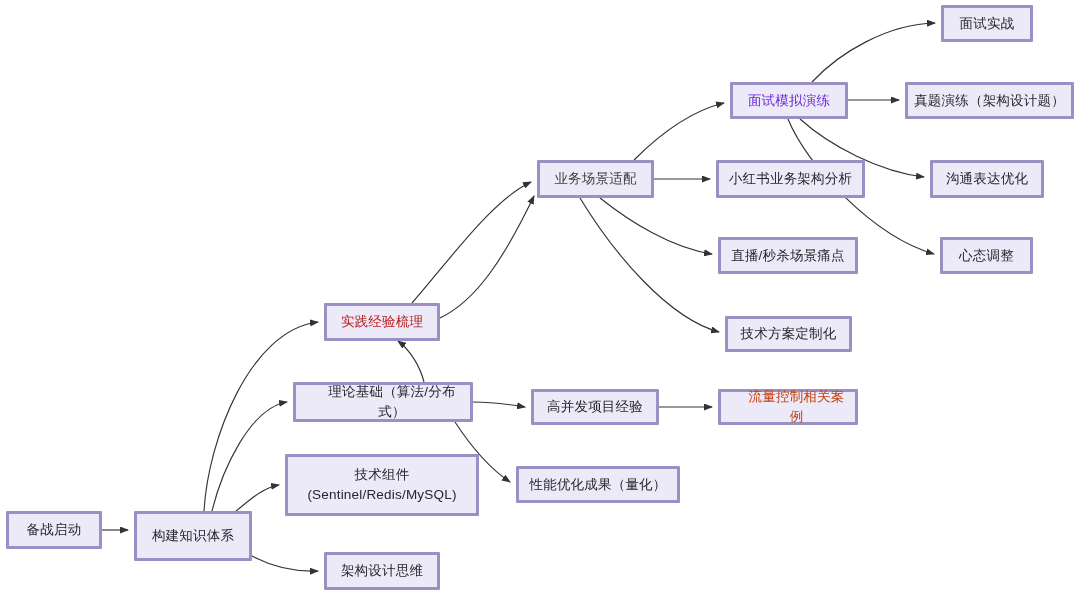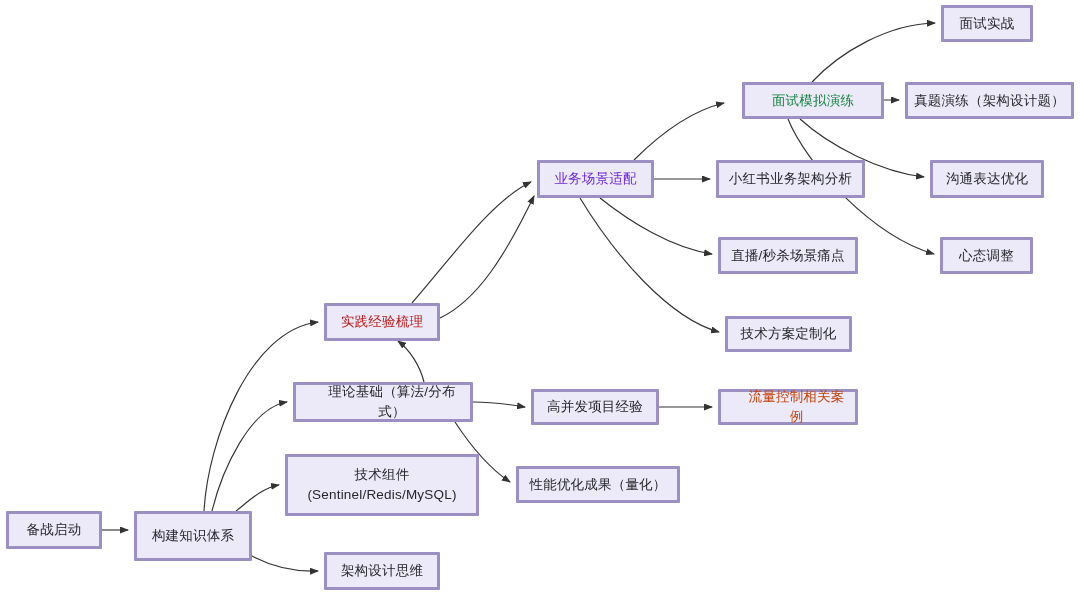--- a/index.html
+++ b/index.html
@@ -82,24 +82,24 @@
       </g>
   </svg>
   <div id="nodes-group">
       <div class="node" style="left: 6px; top: 511px; width: 96px; height: 38px; background: rgb(236, 234, 248); border-color: rgb(156, 143, 196); color: rgb(37, 38, 43);">备战启动</div>
       <div class="node" style="left: 134px; top: 511px; width: 118px; height: 50px; background: rgb(236, 234, 248); border-color: rgb(156, 143, 196); color: rgb(37, 38, 43);">构建知识体系</div>
       <div class="node" style="left: 324px; top: 303px; width: 116px; height: 38px; background: rgb(236, 234, 248); border-color: rgb(156, 143, 196); color: #b91c1c;">实践经验梳理</div>
       <div class="node" style="left: 293px; top: 382px; width: 180px; height: 40px; background: rgb(236, 234, 248); border-color: rgb(156, 143, 196); color: rgb(37, 38, 43); padding-left: 22px;">理论基础（算法/分布式）</div>
       <div class="node" style="left: 285px; top: 454px; width: 194px; height: 62px; background: rgb(236, 234, 248); border-color: rgb(156, 143, 196); color: rgb(37, 38, 43);">技术组件
 (Sentinel/Redis/MySQL)</div>
       <div class="node" style="left: 324px; top: 552px; width: 116px; height: 38px; background: rgb(236, 234, 248); border-color: rgb(156, 143, 196); color: rgb(37, 38, 43);">架构设计思维</div>
-      <div class="node" style="left: 537px; top: 160px; width: 117px; height: 38px; background: rgb(236, 234, 248); border-color: rgb(156, 143, 196); color: #6d28d9;">业务场景适配</div>
+      <div class="node" style="left: 537px; top: 160px; width: 117px; height: 38px; background: rgb(236, 234, 248); border-color: rgb(156, 143, 196); color: #404040;">业务场景适配</div>
       <div class="node" style="left: 531px; top: 389px; width: 128px; height: 36px; background: rgb(236, 234, 248); border-color: rgb(156, 143, 196); color: rgb(37, 38, 43);">高并发项目经验</div>
       <div class="node" style="left: 516px; top: 466px; width: 164px; height: 37px; background: rgb(236, 234, 248); border-color: rgb(156, 143, 196); color: rgb(37, 38, 43); text-align: right;">性能优化成果（量化）</div>
-      <div class="node" style="left: 730px; top: 82px; width: 142px; height: 37px; background: rgb(236, 234, 248); border-color: rgb(156, 143, 196); color: #15803d; margin-left: 12px;">面试模拟演练</div>
+      <div class="node" style="left: 730px; top: 82px; width: 118px; height: 37px; background: rgb(236, 234, 248); border-color: rgb(156, 143, 196); color: #6d28d9;">面试模拟演练</div>
       <div class="node" style="left: 716px; top: 160px; width: 149px; height: 38px; background: rgb(236, 234, 248); border-color: rgb(156, 143, 196); color: rgb(37, 38, 43);">小红书业务架构分析</div>
       <div class="node" style="left: 718px; top: 237px; width: 140px; height: 37px; background: rgb(236, 234, 248); border-color: rgb(156, 143, 196); color: rgb(37, 38, 43);">直播/秒杀场景痛点</div>
       <div class="node" style="left: 725px; top: 316px; width: 127px; height: 36px; background: rgb(236, 234, 248); border-color: rgb(156, 143, 196); color: rgb(37, 38, 43);">技术方案定制化</div>
       <div class="node" style="left: 718px; top: 389px; width: 140px; height: 36px; background: rgb(236, 234, 248); border-color: rgb(156, 143, 196); color: #c2410c; padding-left: 21px;">流量控制相关案例</div>
       <div class="node" style="left: 941px; top: 5px; width: 92px; height: 37px; background: rgb(236, 234, 248); border-color: rgb(156, 143, 196); color: rgb(37, 38, 43);">面试实战</div>
       <div class="node" style="left: 905px; top: 82px; width: 169px; height: 37px; background: rgb(236, 234, 248); border-color: rgb(156, 143, 196); color: rgb(37, 38, 43);">真题演练（架构设计题）</div>
       <div class="node" style="left: 930px; top: 160px; width: 114px; height: 38px; background: rgb(236, 234, 248); border-color: rgb(156, 143, 196); color: rgb(37, 38, 43);">沟通表达优化</div>
       <div class="node" style="left: 940px; top: 237px; width: 93px; height: 37px; background: rgb(236, 234, 248); border-color: rgb(156, 143, 196); color: rgb(37, 38, 43); text-align: right;">心态调整</div>
     </div>
 </div>

